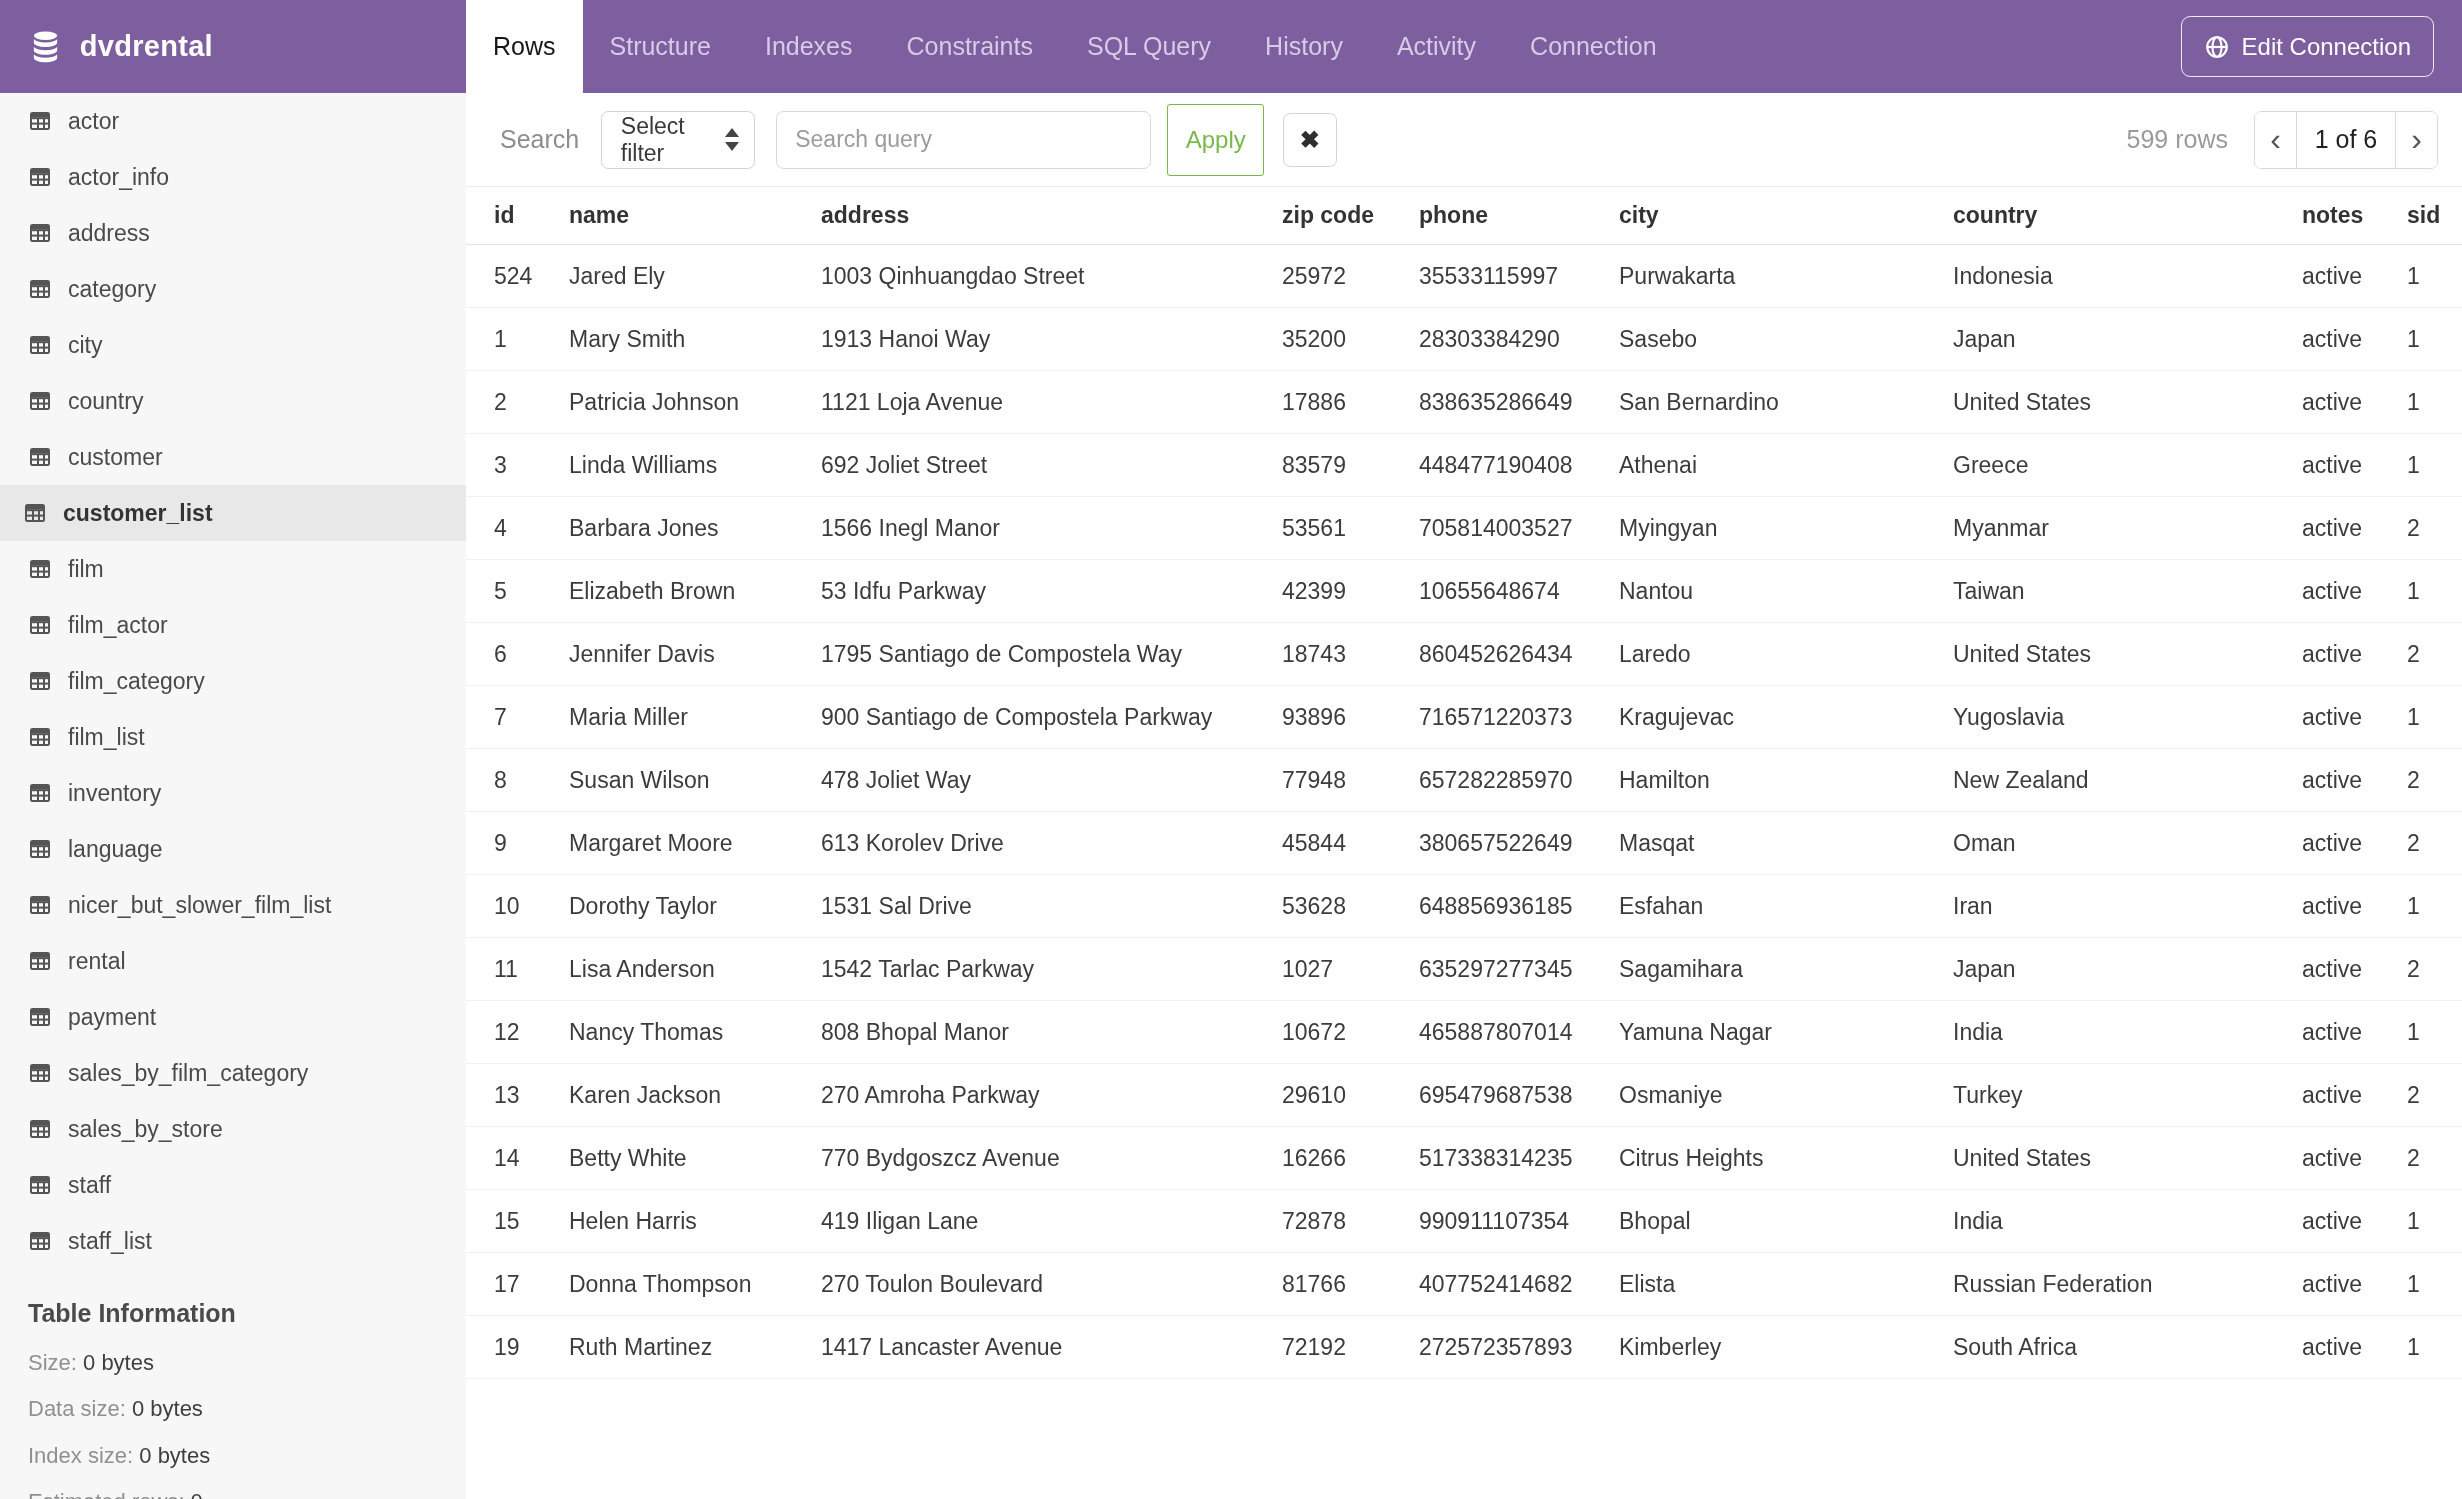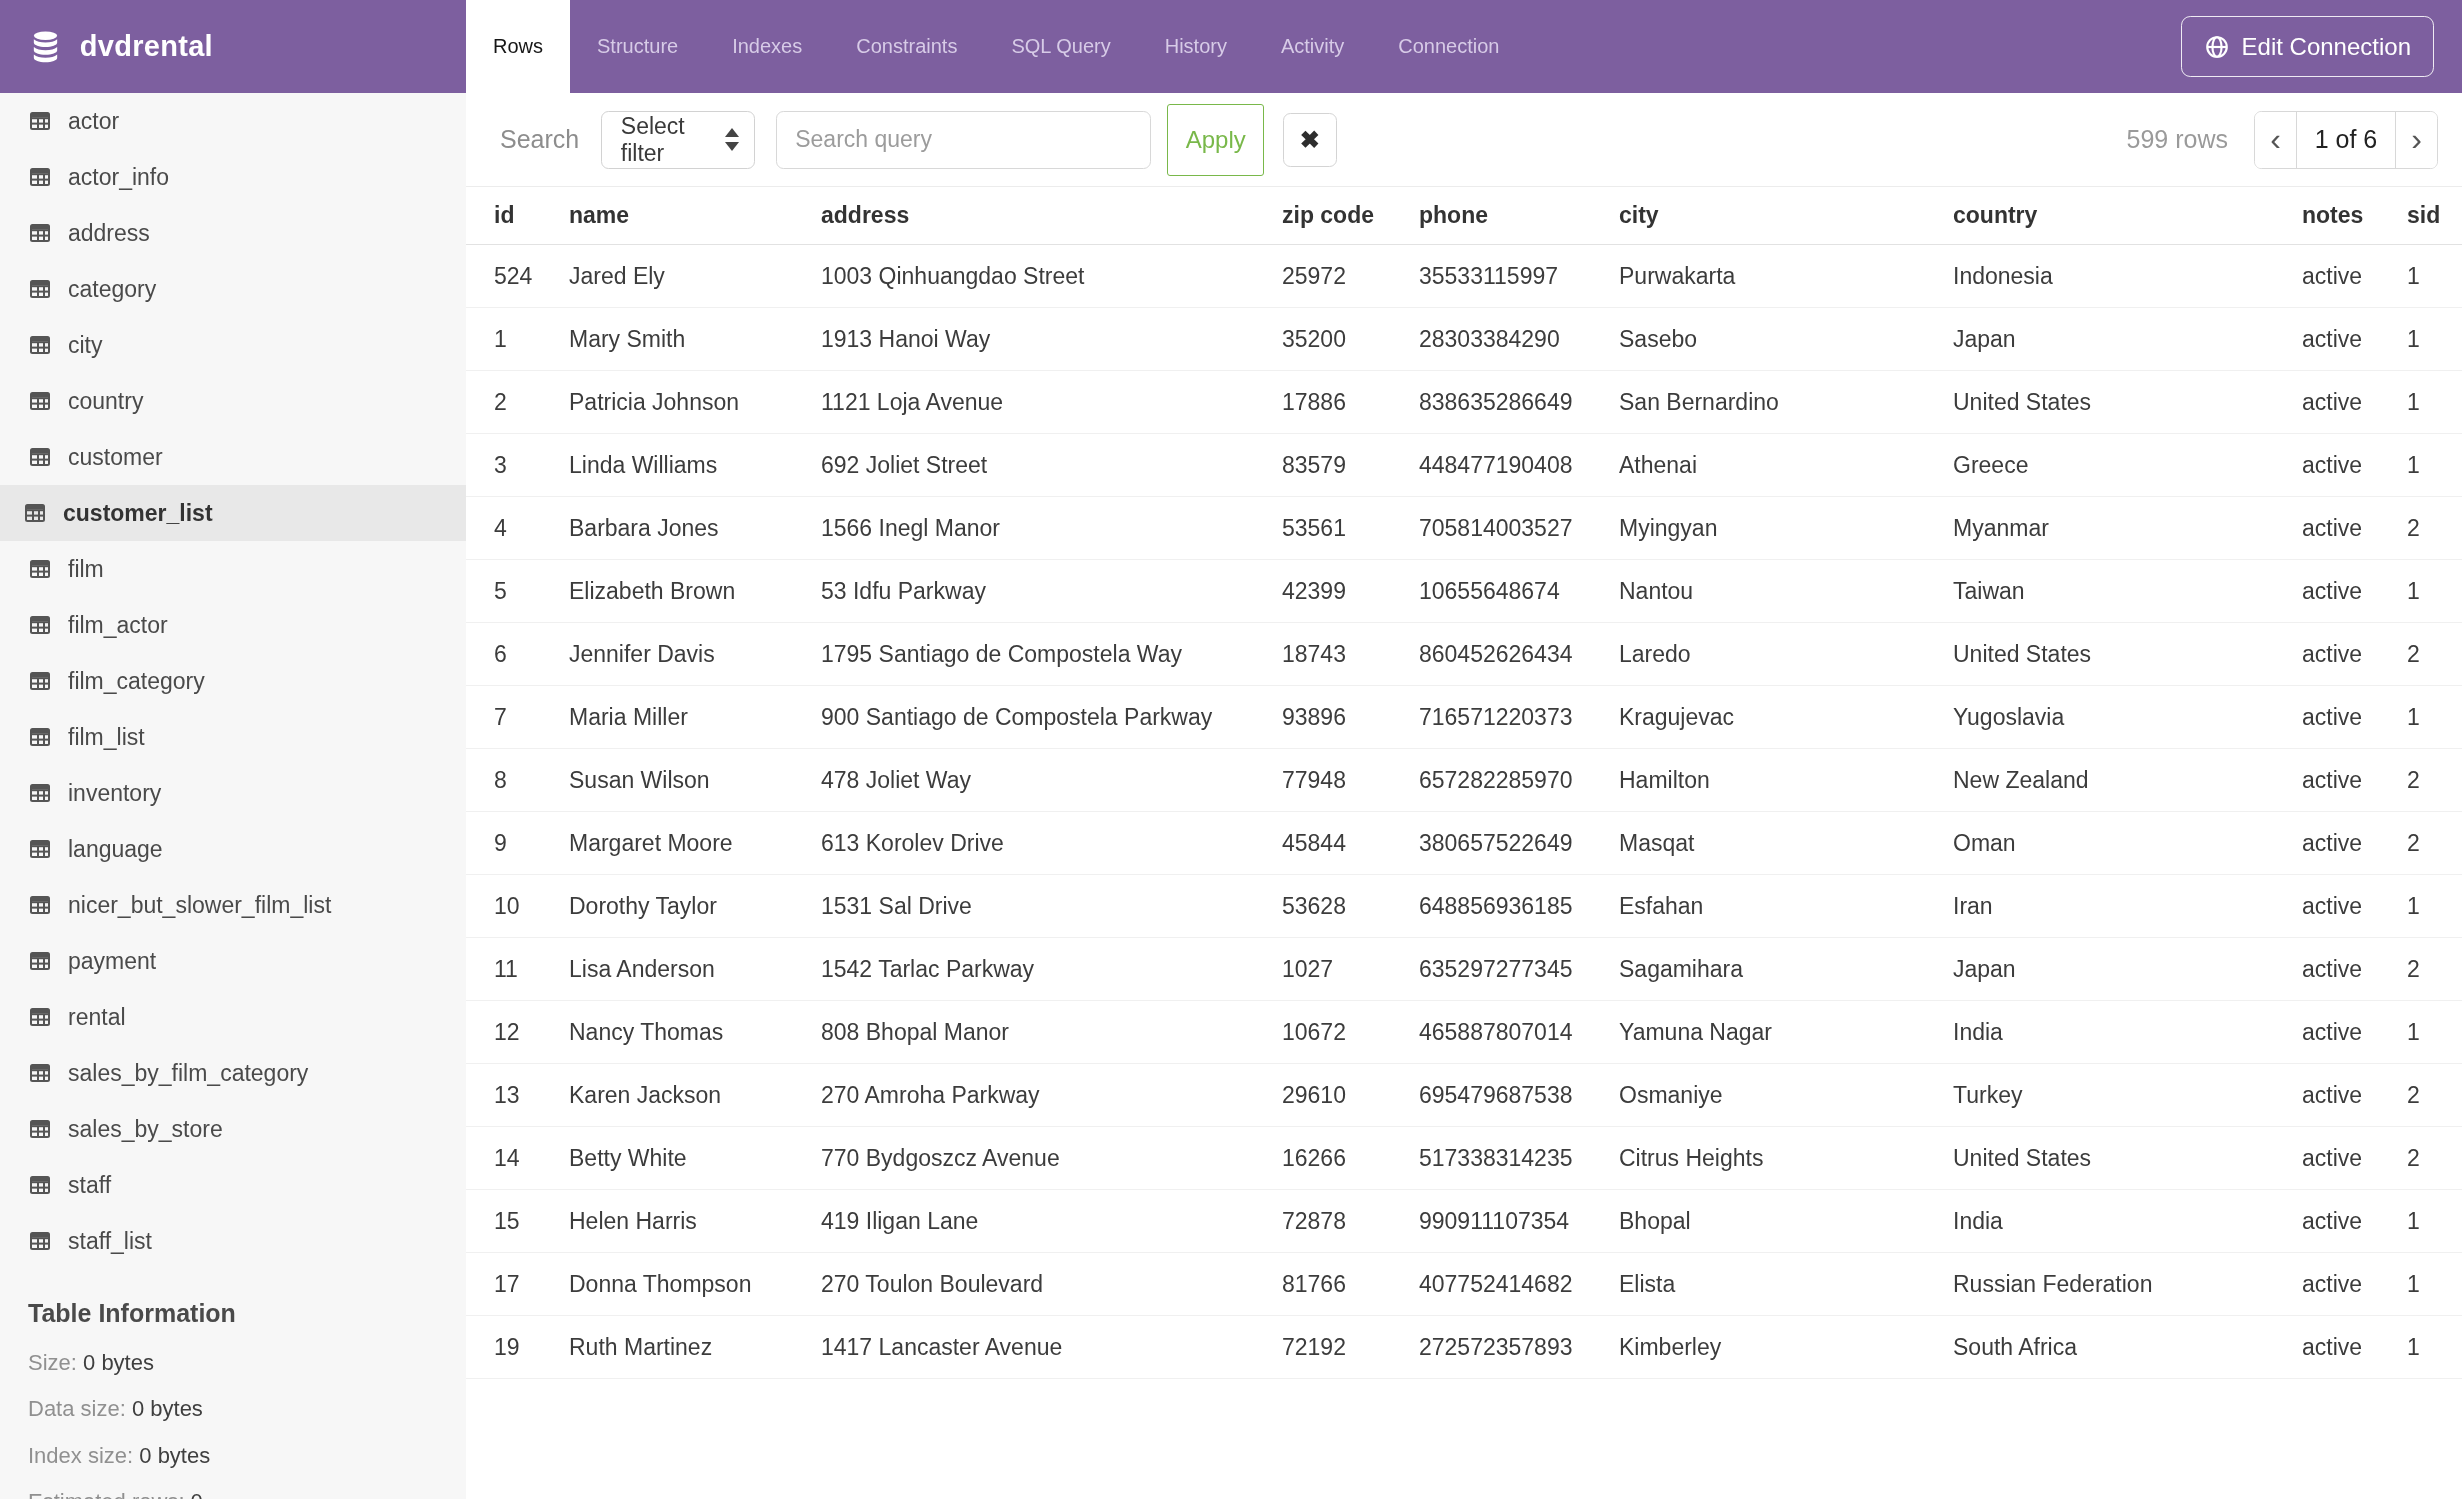--- a/index.html
+++ b/index.html
@@ -4,21 +4,21 @@
 <style>
   * { box-sizing: border-box; }
   html, body { margin: 0; padding: 0; width: 2462px; height: 1500px; overflow: hidden;
     font-family: "Liberation Sans", sans-serif; background: #fff; }
 
   
   .header { height: 93px; background: #7d5f9f; display: flex; align-items: stretch; }
   .logo-wrap { width: 466px; flex-shrink: 0; display: flex; align-items: center; gap: 16.7px; padding-left: 28px; }
   .logo-text { color: #fff; font-size: 29px; font-weight: bold; letter-spacing: 0.3px; }
   .tab-bar { display: flex; align-items: stretch; flex: 1; min-width: 0; }
-  .tab { display: flex; align-items: center; padding: 0 27px; font-size: 20px; color: #d7cbe7; cursor: pointer; white-space: nowrap; }
+  .tab { display: flex; align-items: center; padding: 0 27px; font-size: 25px; color: #d7cbe7; cursor: pointer; white-space: nowrap; }
   .tab.active { background: #fff; color: #161616; }
   .edit-conn { margin: 16px 28px 16px auto; border: 1.9px solid rgba(255,255,255,.88); border-radius: 9.3px;
     background: transparent; color: #fff; display: flex; align-items: center; gap: 12px;
     padding: 0 22px; font-size: 24px; flex-shrink: 0; cursor: pointer; }
 
   
   .body { display: flex; height: 1407px; }
   .sidebar { width: 466px; flex-shrink: 0; background: #f7f7f7; overflow: hidden; }
   .side-item { height: 56px; display: flex; align-items: center; gap: 16px; padding-left: 28px;
     font-size: 23px; color: #4a4a4a; cursor: pointer; white-space: nowrap; }
@@ -339,36 +339,36 @@
               <g fill="none" stroke="#555555" stroke-width="2">
                 <rect x="3" y="4" width="18" height="16" rx="1.5"></rect>
                 <path d="M3 9.2h18"></path>
                 <path d="M3 14.6h18"></path>
                 <path d="M10 9.2V20"></path>
                 <path d="M16 9.2V20"></path>
               </g>
               <rect x="4" y="5" width="16" height="3.4" fill="#555555"></rect>
             </svg>
           </span>
+          <span>rental</span>
+        </div>
+        <div class="side-item">
+          <span class="side-icon">
+            <svg width="24" height="24" viewBox="0 0 24 24">
+              <g fill="none" stroke="#555555" stroke-width="2">
+                <rect x="3" y="4" width="18" height="16" rx="1.5"></rect>
+                <path d="M3 9.2h18"></path>
+                <path d="M3 14.6h18"></path>
+                <path d="M10 9.2V20"></path>
+                <path d="M16 9.2V20"></path>
+              </g>
+              <rect x="4" y="5" width="16" height="3.4" fill="#555555"></rect>
+            </svg>
+          </span>
           <span>payment</span>
-        </div>
-        <div class="side-item">
-          <span class="side-icon">
-            <svg width="24" height="24" viewBox="0 0 24 24">
-              <g fill="none" stroke="#555555" stroke-width="2">
-                <rect x="3" y="4" width="18" height="16" rx="1.5"></rect>
-                <path d="M3 9.2h18"></path>
-                <path d="M3 14.6h18"></path>
-                <path d="M10 9.2V20"></path>
-                <path d="M16 9.2V20"></path>
-              </g>
-              <rect x="4" y="5" width="16" height="3.4" fill="#555555"></rect>
-            </svg>
-          </span>
-          <span>rental</span>
         </div>
         <div class="side-item">
           <span class="side-icon">
             <svg width="24" height="24" viewBox="0 0 24 24">
               <g fill="none" stroke="#555555" stroke-width="2">
                 <rect x="3" y="4" width="18" height="16" rx="1.5"></rect>
                 <path d="M3 9.2h18"></path>
                 <path d="M3 14.6h18"></path>
                 <path d="M10 9.2V20"></path>
                 <path d="M16 9.2V20"></path>

